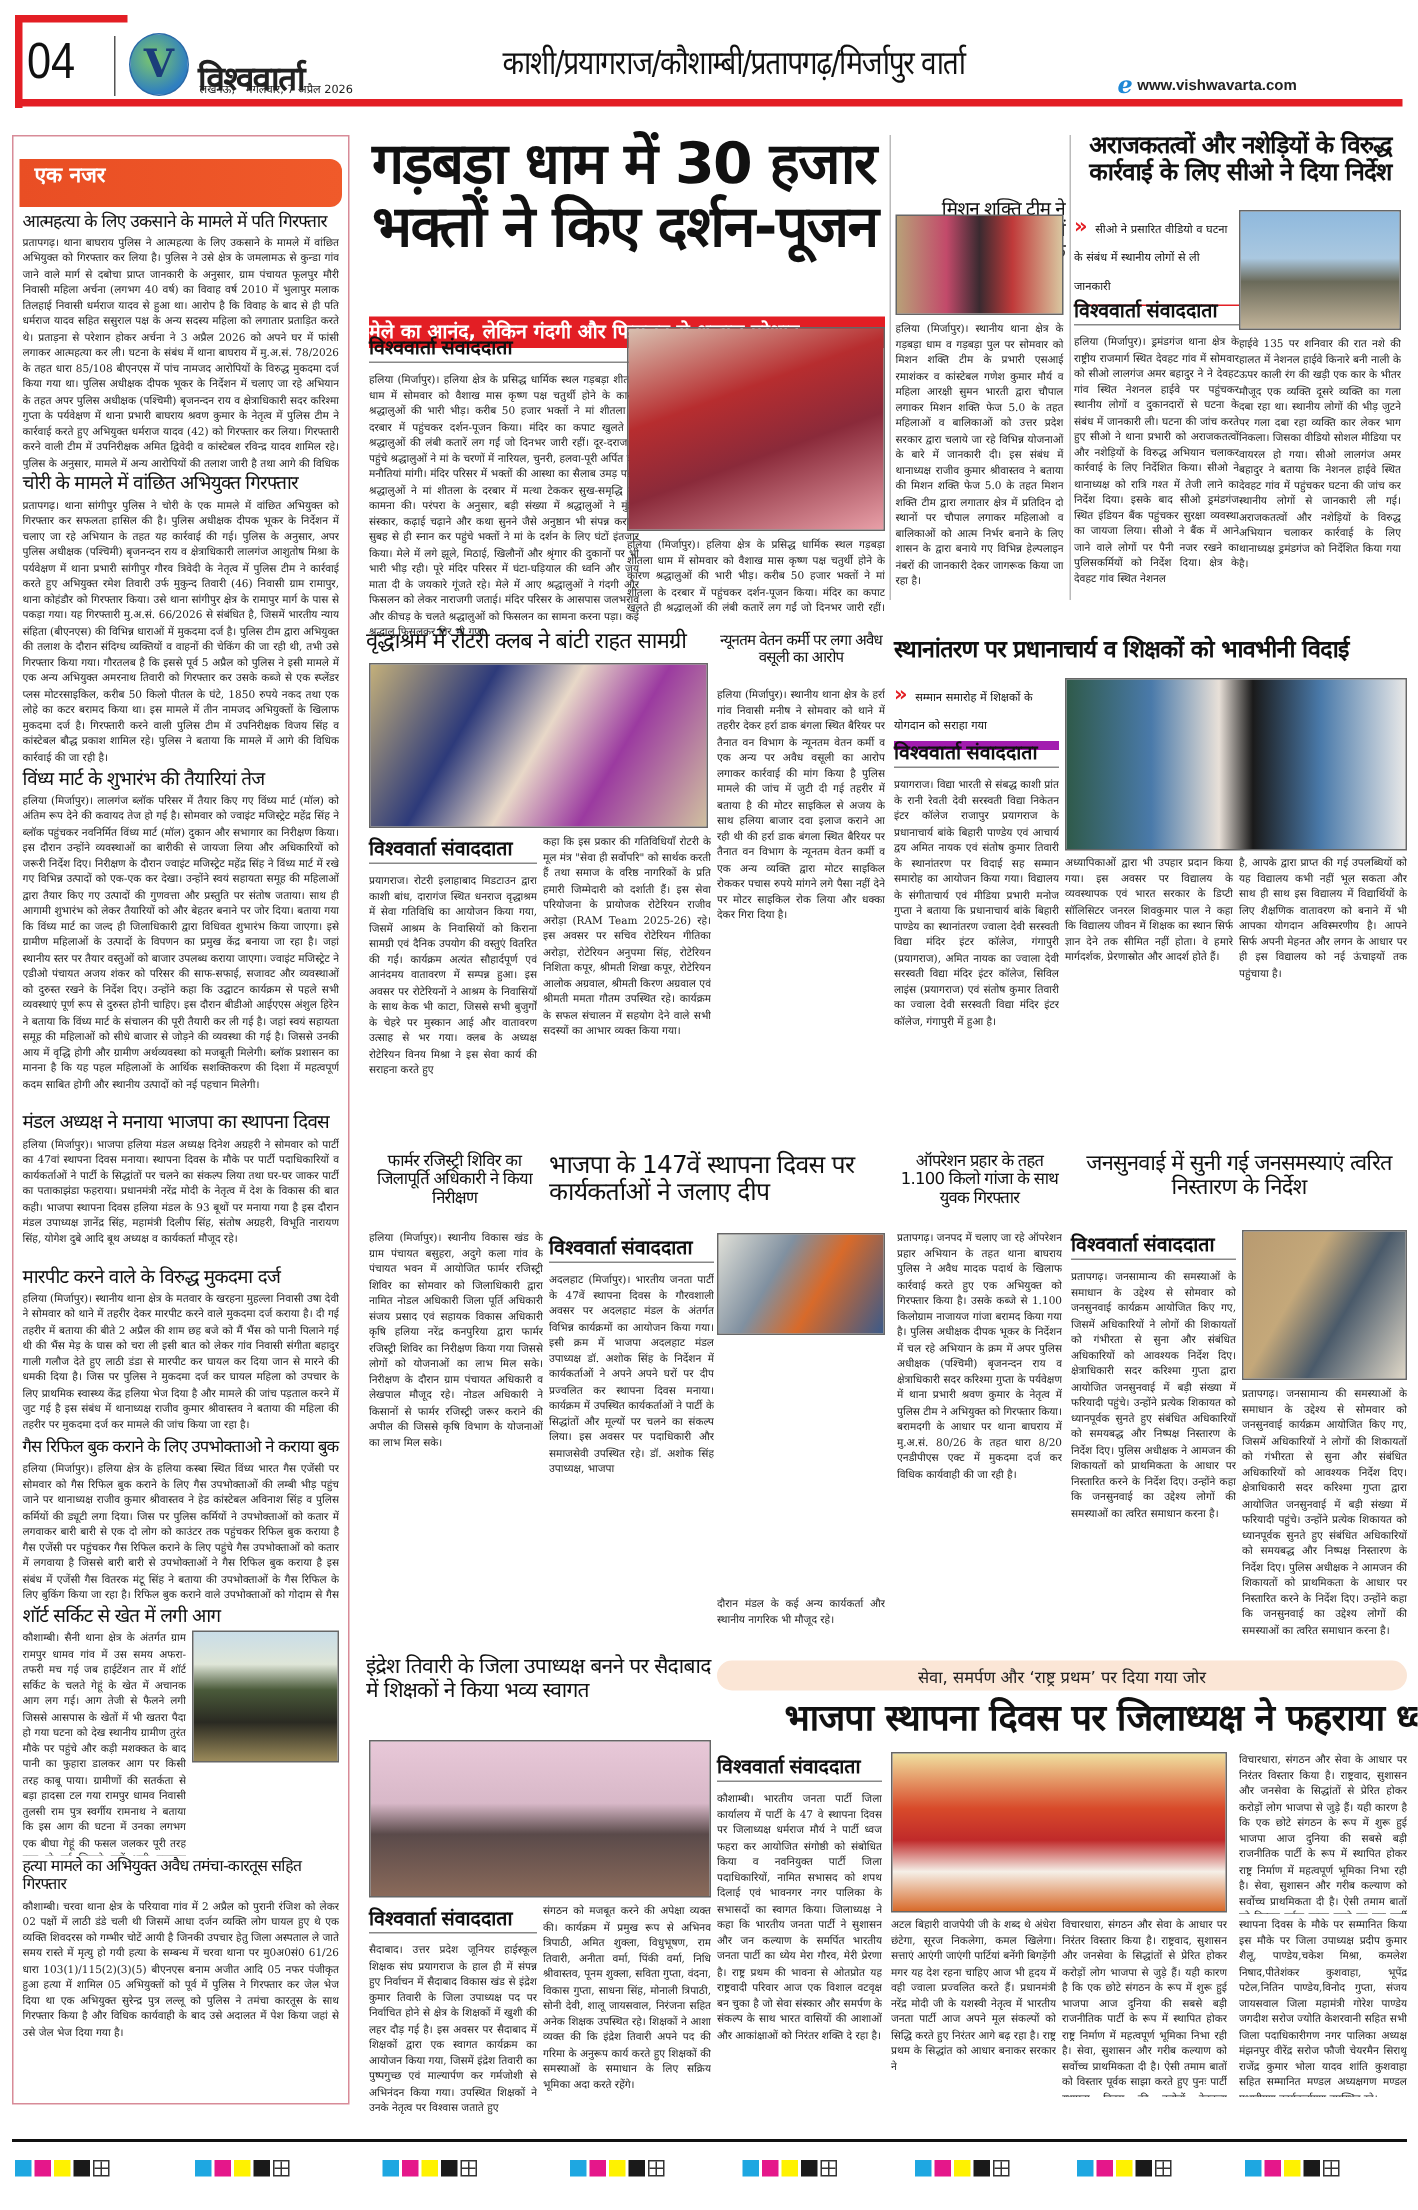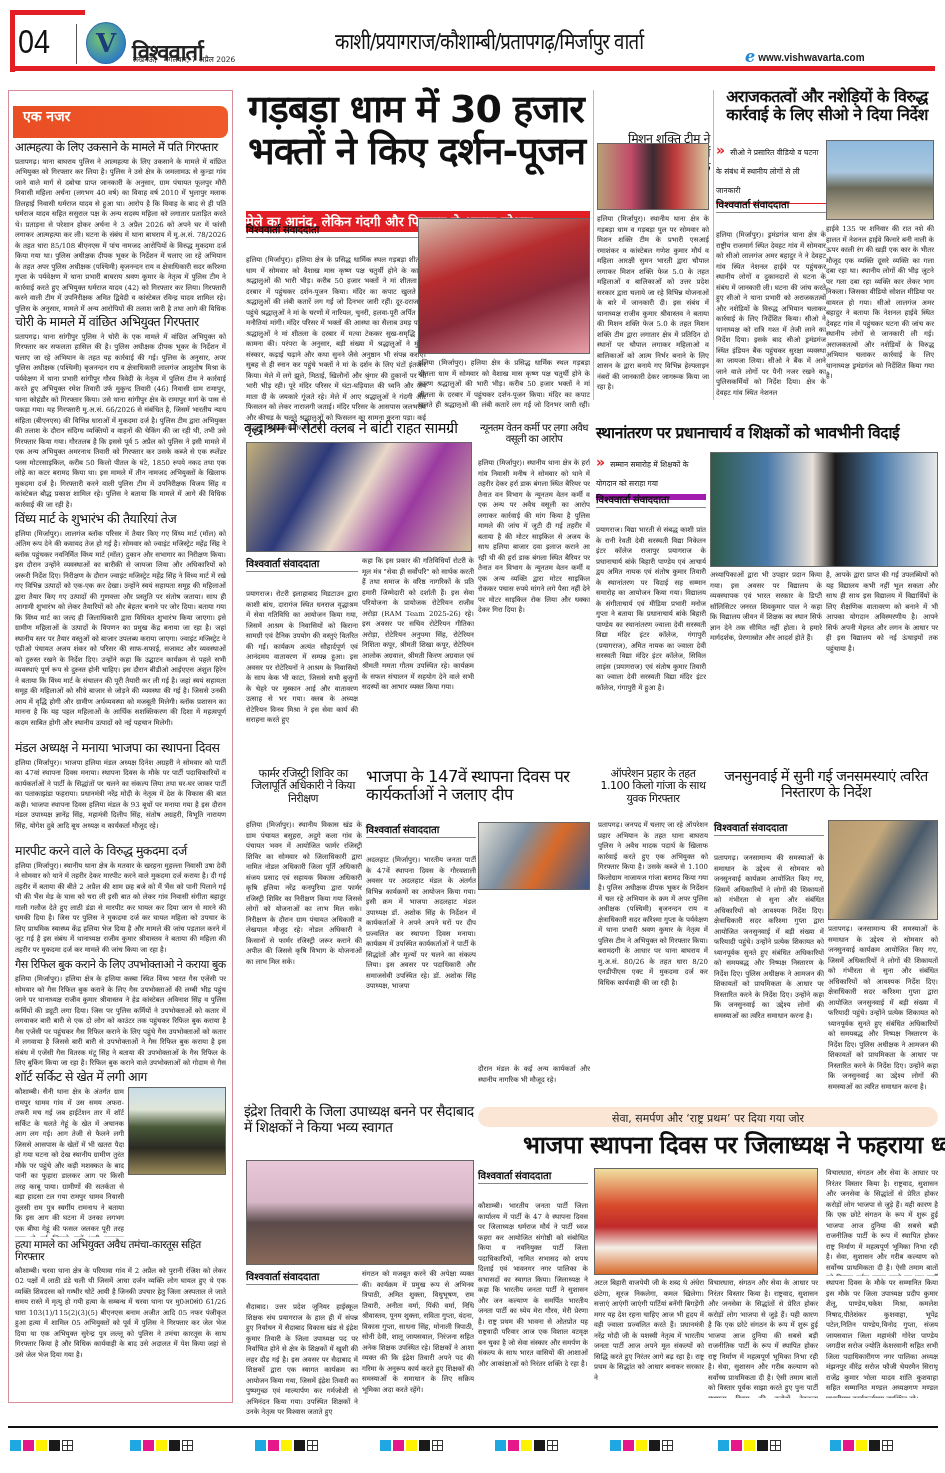--- a/index.html
+++ b/index.html
@@ -1,20 +1,20 @@
 <!DOCTYPE html>
 <html><head>
 <meta charset="utf-8">
 <style>
   * { box-sizing: border-box; margin: 0; padding: 0; }
   body { width: 945px; height: 1473px; background: #fff; font-family: "DejaVu Sans", sans-serif; color: #111; overflow: hidden; position: relative; }
   .abs { position: absolute; }
   .body-text { font-family: "DejaVu Serif", serif; font-size: 7px; line-height: 10.5px; color: #222; text-align: justify; overflow: hidden; }
   .head { font-family: "DejaVu Sans", sans-serif; color: #111; line-height: 1.12; letter-spacing: -0.5px; }
-  .byline { font-family: Liberation Serif, serif; font-size: 10px; font-weight: bold; border-bottom: 1px solid #888; padding-bottom: 1px; margin-bottom: 17px; color: #111; }
+  .byline { font-family: Liberation Sans, sans-serif; font-size: 13px; font-weight: bold; border-bottom: 1px solid #888; padding-bottom: 1px; margin-bottom: 6px; color: #111; }
   .photo { position: absolute; border: 1px solid #666; overflow: hidden; }
   
   #mast-frame { left: 10px; top: 10px; width: 925px; height: 62px; border-left: 5px solid #e31e24; border-top: 5px solid #e31e24; }
   #mast-bottom { left: 10px; top: 66px; width: 925px; height: 5px; background: #e31e24; }
   #mast-top-cover { left: 85px; top: 10px; width: 852px; height: 6px; background: #fff; }
   
   #left-box { left: 8px; top: 90px; width: 225px; height: 1313px; border: 1px solid #d88b98; }
   .left-head { font-size: 12.5px; font-weight: normal; margin: 2px 6px 3px 6px; }
   .left-text { margin: 0 6px 2px 6px; }
   .chev { color: #e31e24; font-weight: bold; font-size: 14px; }

